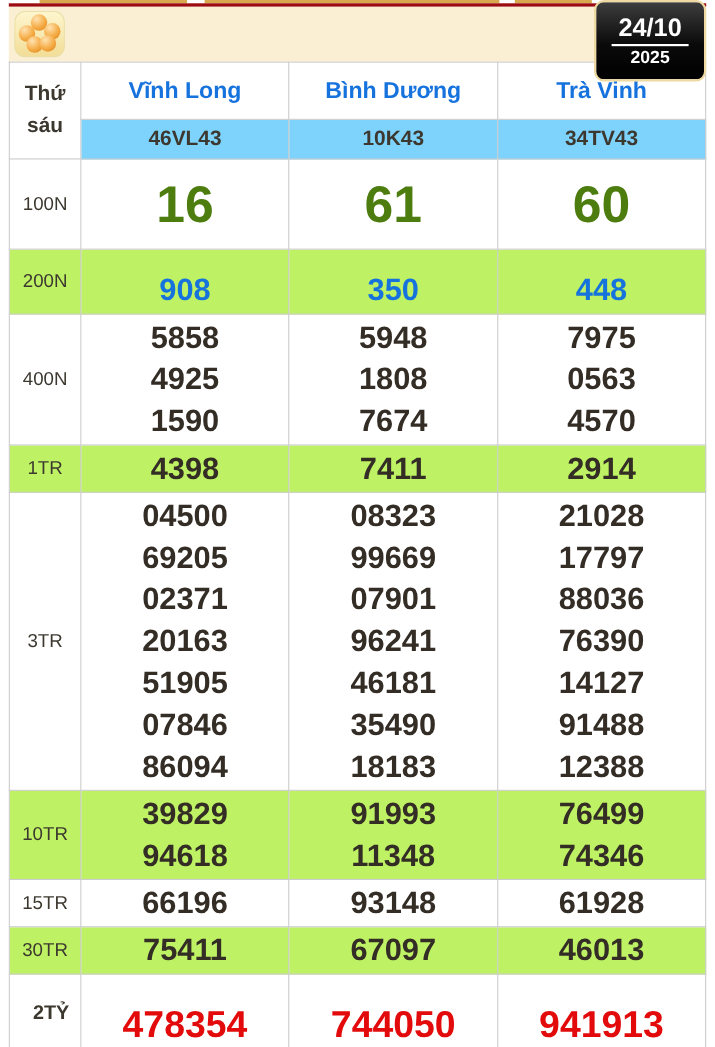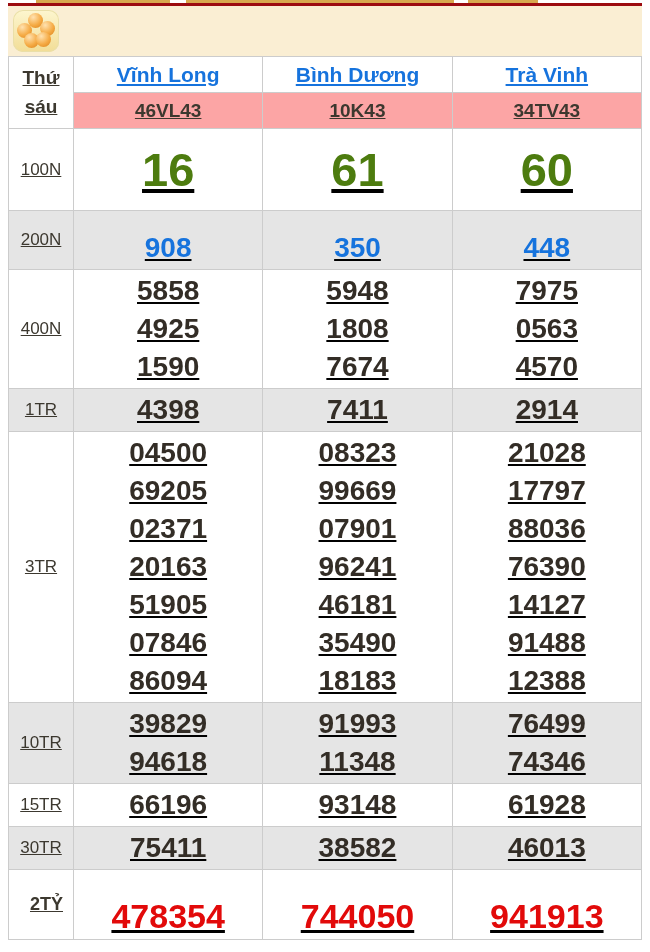--- a/index.html
+++ b/index.html
@@ -29,28 +29,28 @@
   
   .cream{margin:0 8px;height:50px;background:#faeed3;display:flex;align-items:center;}
   .ballbtn{width:46px;height:42px;margin-left:5px;border-radius:10px;position:relative;cursor:pointer;
     background:linear-gradient(#fdf6cf,#f2dd96);box-shadow:inset 0 0 0 1px #eadfa8;}
   .ball{position:absolute;width:15px;height:15px;border-radius:50%;
     background:radial-gradient(circle at 35% 28%,#ffe2b0,#f5ab45 55%,#d97f18);}
   .b1{left:15px;top:3px;}.b2{left:4px;top:13px;}.b3{left:27px;top:11px;}.b4{left:11px;top:23px;}.b5{left:23px;top:22px;}
 
   
   table.results{width:634px;margin:0 8px;border-collapse:collapse;table-layout:fixed;}
-  table.results td, table.results th{border:1px solid #ccc;text-align:center;vertical-align:middle;padding:2px 0;text-decoration:underline;}
+  table.results td, table.results th{border:1px solid #ccc;text-align:center;vertical-align:middle;padding:2px 0;}
   col.c-label{width:65px;}
-  .prov{color:#1673dd;font-weight:bold;font-size:21px;height:36px;background:#fff;}
+  .prov{color:#1673dd;font-weight:bold;font-size:21px;height:52px;background:#fff;}
   .day-cell{font-weight:bold;font-size:19px;color:#3c382f;background:#fff;line-height:1.5;}
-  .code-row td{background:#fca5a5;font-weight:bold;font-size:19px;color:#3c382f;height:36px;}
+  .code-row td{background:#7dd3fc;font-weight:bold;font-size:19px;color:#3c382f;height:36px;}
   .lab{font-size:17px;font-weight:normal;color:#3c382f;}
   .lab.bold{font-weight:bold;font-size:18px;padding-left:11px;}
-  .row-gray td{background:#e5e5e5;}
+  .row-gray td{background:#bef264;}
   .num{font-weight:bold;line-height:38px;}
   .num.normal{color:#332d26;font-size:28px;}
   .num.second{color:#1673dd;font-size:28px;margin-top:16px;}
   .num.first{color:#4d7c0f;font-size:47px;line-height:1;}
   .num.jackpot{color:#e20a0a;font-size:34px;line-height:1.2;margin-top:24px;}
   tr.r-first td{height:82px;}
   tr.r-single td{height:40px;}
   tr.r-jackpot td{height:48px;}
 </style>
 </head>
@@ -59,20 +59,24 @@
 <div id="wrap">
 
   <div class="strip">
     <div class="gold g1"></div>
     <div class="gold g2"></div>
     <div class="gold g3"></div>
     <div class="darkred"></div>
   </div>
 
 
+  <div class="badge">
+    <span class="day">24/10</span>
+    <span class="year">2025</span>
+  </div>
 
   <div class="cream">
     <div class="ballbtn">
       <span class="ball b1"></span>
       <span class="ball b2"></span>
       <span class="ball b3"></span>
       <span class="ball b4"></span>
       <span class="ball b5"></span>
     </div>
   </div>
@@ -206,21 +210,21 @@
           <td>
             <div class="num normal">61928</div>
           </td>
         </tr>
         <tr class="row-gray r-single">
           <td class="lab">30TR</td>
           <td>
             <div class="num normal">75411</div>
           </td>
           <td>
-            <div class="num normal">38582</div>
+            <div class="num normal">67097</div>
           </td>
           <td>
             <div class="num normal">46013</div>
           </td>
         </tr>
         <tr class="r-jackpot">
           <td class="lab bold">2TỶ</td>
           <td>
             <div class="num jackpot">478354</div>
           </td>

